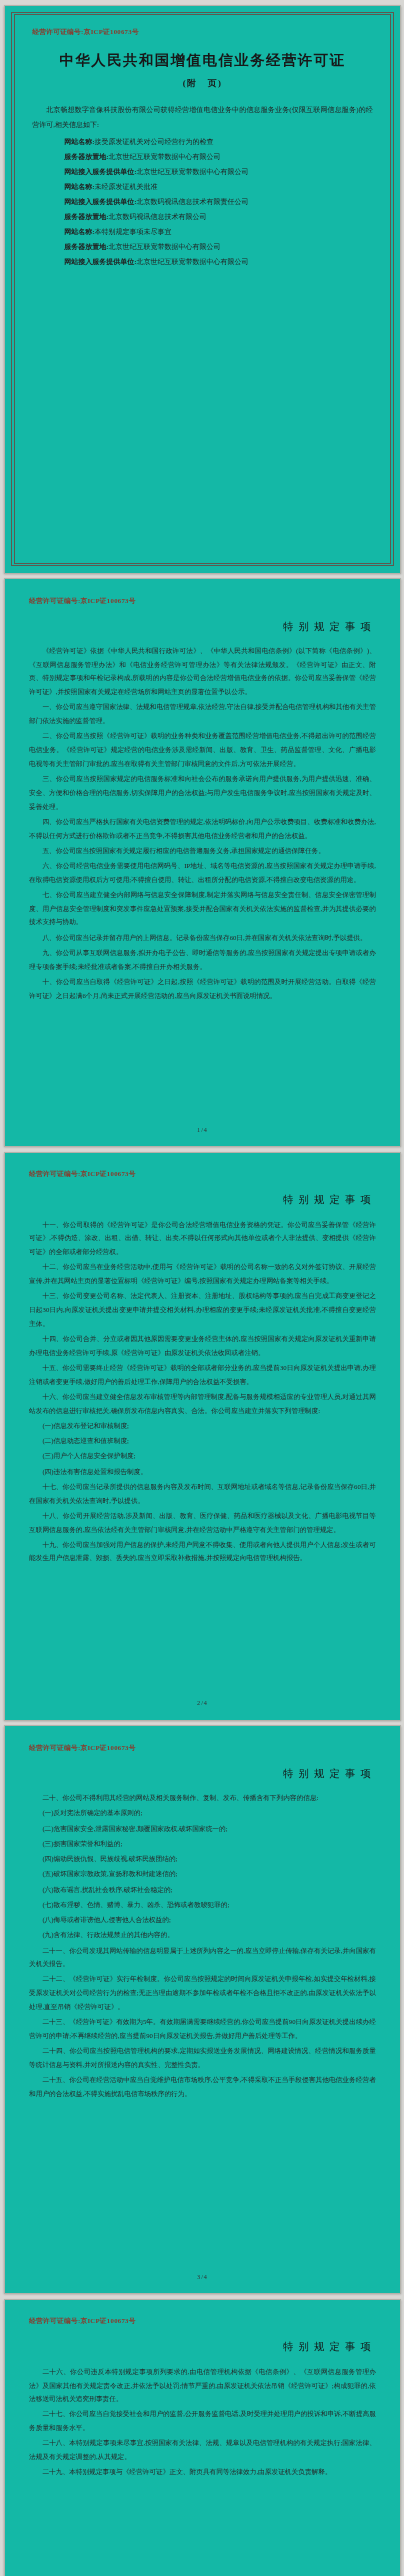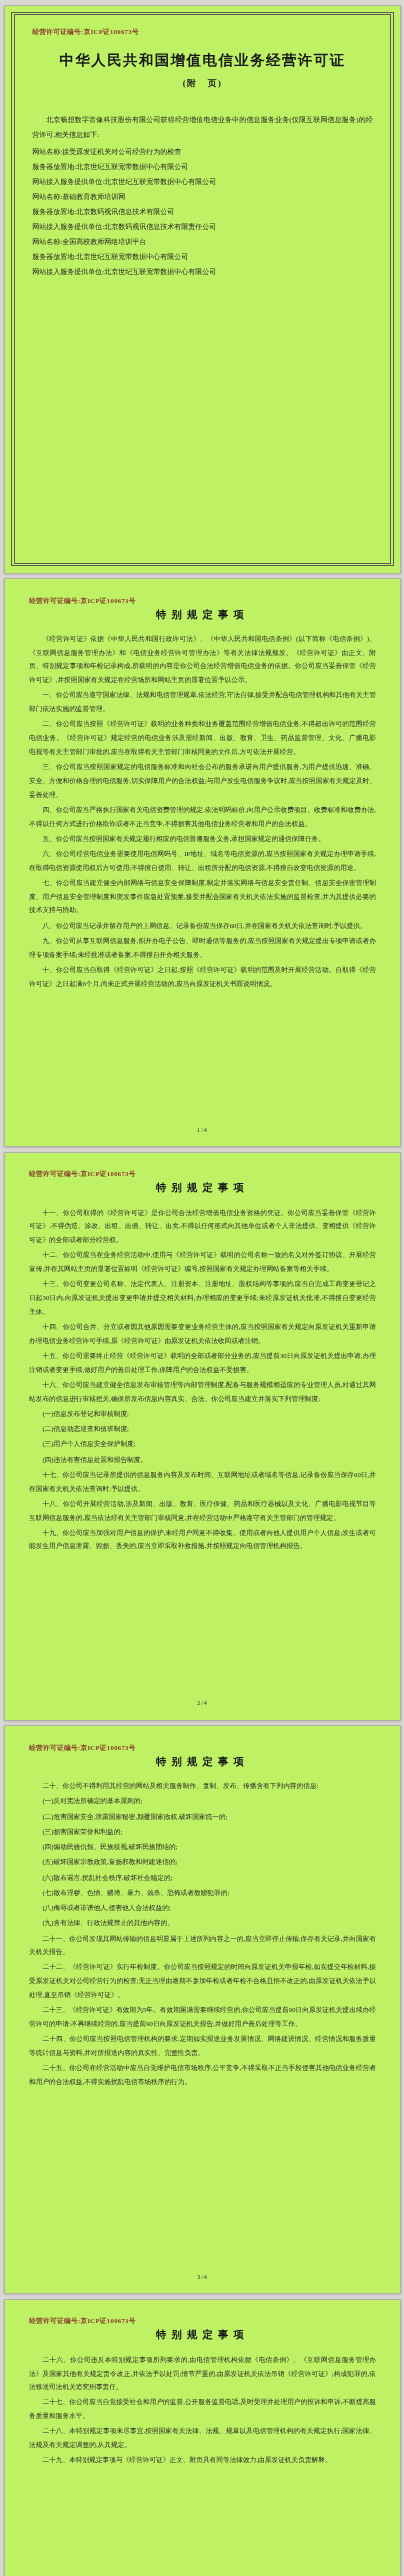--- a/index.html
+++ b/index.html
@@ -7,21 +7,21 @@
   body {
     width:405px;
     background:#d8d7d4;
     font-family:"Liberation Serif","DejaVu Serif",serif;
     color:#232323;
   }
   .canvas { width:405px; padding:4.6px 0; }
   .page {
     width:397px; height:569px;
     margin:0 auto 4.6px auto;
-    background:#bef264;
+    background:#14b8a6;
     border:0.5px solid #b3b1aa;
     box-shadow:0 0.5px 2.1px rgba(0,0,0,.28);
     position:relative;
     overflow:hidden;
   }
   .page:last-child { margin-bottom:0; }
 
   
   .cert-frame {
     position:absolute; top:6.2px; left:6.2px; right:6.2px; bottom:6.2px;
@@ -37,32 +37,32 @@
   }
   .cert-title {
     text-align:center; font-size:14.4px; font-weight:bold;
     letter-spacing:1.5px; margin-top:14.4px; color:#181818;
   }
   .cert-sub {
     text-align:center; font-size:8.8px; font-weight:bold;
     letter-spacing:1.5px; margin-top:8.2px; color:#181818;
   }
   .cert-intro {
-    margin-top:23px; font-size:7px; line-height:2.1;
+    margin-top:13px; font-size:7px; line-height:2.1;
     text-indent:2em; text-align:justify; color:#222;
   }
   .entries { margin-top:2.1px; }
   .entry-line { font-size:7px; line-height:2.15; color:#222; }
-  .entry-label { font-weight:normal; }
+  .entry-label { font-weight:bold;margin-left:32px; }
 
   
   .prov-inner { padding:17.5px 24px 0 24px; height:100%; position:relative; }
   .prov-title {
-    text-align:center; font-size:10.3px; font-weight:bold;
-    letter-spacing:5.2px; margin-top:2px; color:#141414;
+    text-align:right; font-size:10.3px; font-weight:normal;
+    letter-spacing:5.2px; margin-top:14px; color:#141414;
   }
   .prov-body { padding-top:10.3px; }
   .para {
     font-size:6.7px; line-height:2.05; text-indent:2em;
     text-align:justify; color:#262626; margin-bottom:1.5px;
   }
   .page-num {
     position:absolute; bottom:13.4px; left:0; right:0;
     text-align:center; font-size:6.2px; letter-spacing:1px; color:#333;
   }
@@ -78,24 +78,24 @@
         <div class="lic-no">
           <span>经营许可证编号:</span><span>京ICP证100673号</span>
         </div>
         <h1 class="cert-title">中华人民共和国增值电信业务经营许可证</h1>
         <div class="cert-sub">(附　页)</div>
         <p class="cert-intro">北京畅想数字音像科技股份有限公司获得经营增值电信业务中的信息服务业务(仅限互联网信息服务)的经营许可,相关信息如下:</p>
         <div class="entries">
           <div class="entry-line"><span class="entry-label">网站名称:</span><span class="entry-value">接受原发证机关对公司经营行为的检查</span></div>
           <div class="entry-line"><span class="entry-label">服务器放置地:</span><span class="entry-value">北京世纪互联宽带数据中心有限公司</span></div>
           <div class="entry-line"><span class="entry-label">网站接入服务提供单位:</span><span class="entry-value">北京世纪互联宽带数据中心有限公司</span></div>
-          <div class="entry-line"><span class="entry-label">网站名称:</span><span class="entry-value">基础教育教师培训网</span></div>
+          <div class="entry-line"><span class="entry-label">网站名称:</span><span class="entry-value">未经原发证机关批准</span></div>
+          <div class="entry-line"><span class="entry-label">网站接入服务提供单位:</span><span class="entry-value">北京数码视讯信息技术有限责任公司</span></div>
           <div class="entry-line"><span class="entry-label">服务器放置地:</span><span class="entry-value">北京数码视讯信息技术有限公司</span></div>
-          <div class="entry-line"><span class="entry-label">网站接入服务提供单位:</span><span class="entry-value">北京数码视讯信息技术有限责任公司</span></div>
-          <div class="entry-line"><span class="entry-label">网站名称:</span><span class="entry-value">全国高校教师网络培训平台</span></div>
+          <div class="entry-line"><span class="entry-label">网站名称:</span><span class="entry-value">本特别规定事项未尽事宜</span></div>
           <div class="entry-line"><span class="entry-label">服务器放置地:</span><span class="entry-value">北京世纪互联宽带数据中心有限公司</span></div>
           <div class="entry-line"><span class="entry-label">网站接入服务提供单位:</span><span class="entry-value">北京世纪互联宽带数据中心有限公司</span></div>
         </div>
       </div>
     </div>
   </div>
 
   <div class="page">
     <div class="prov-inner">
       <div class="lic-no">

